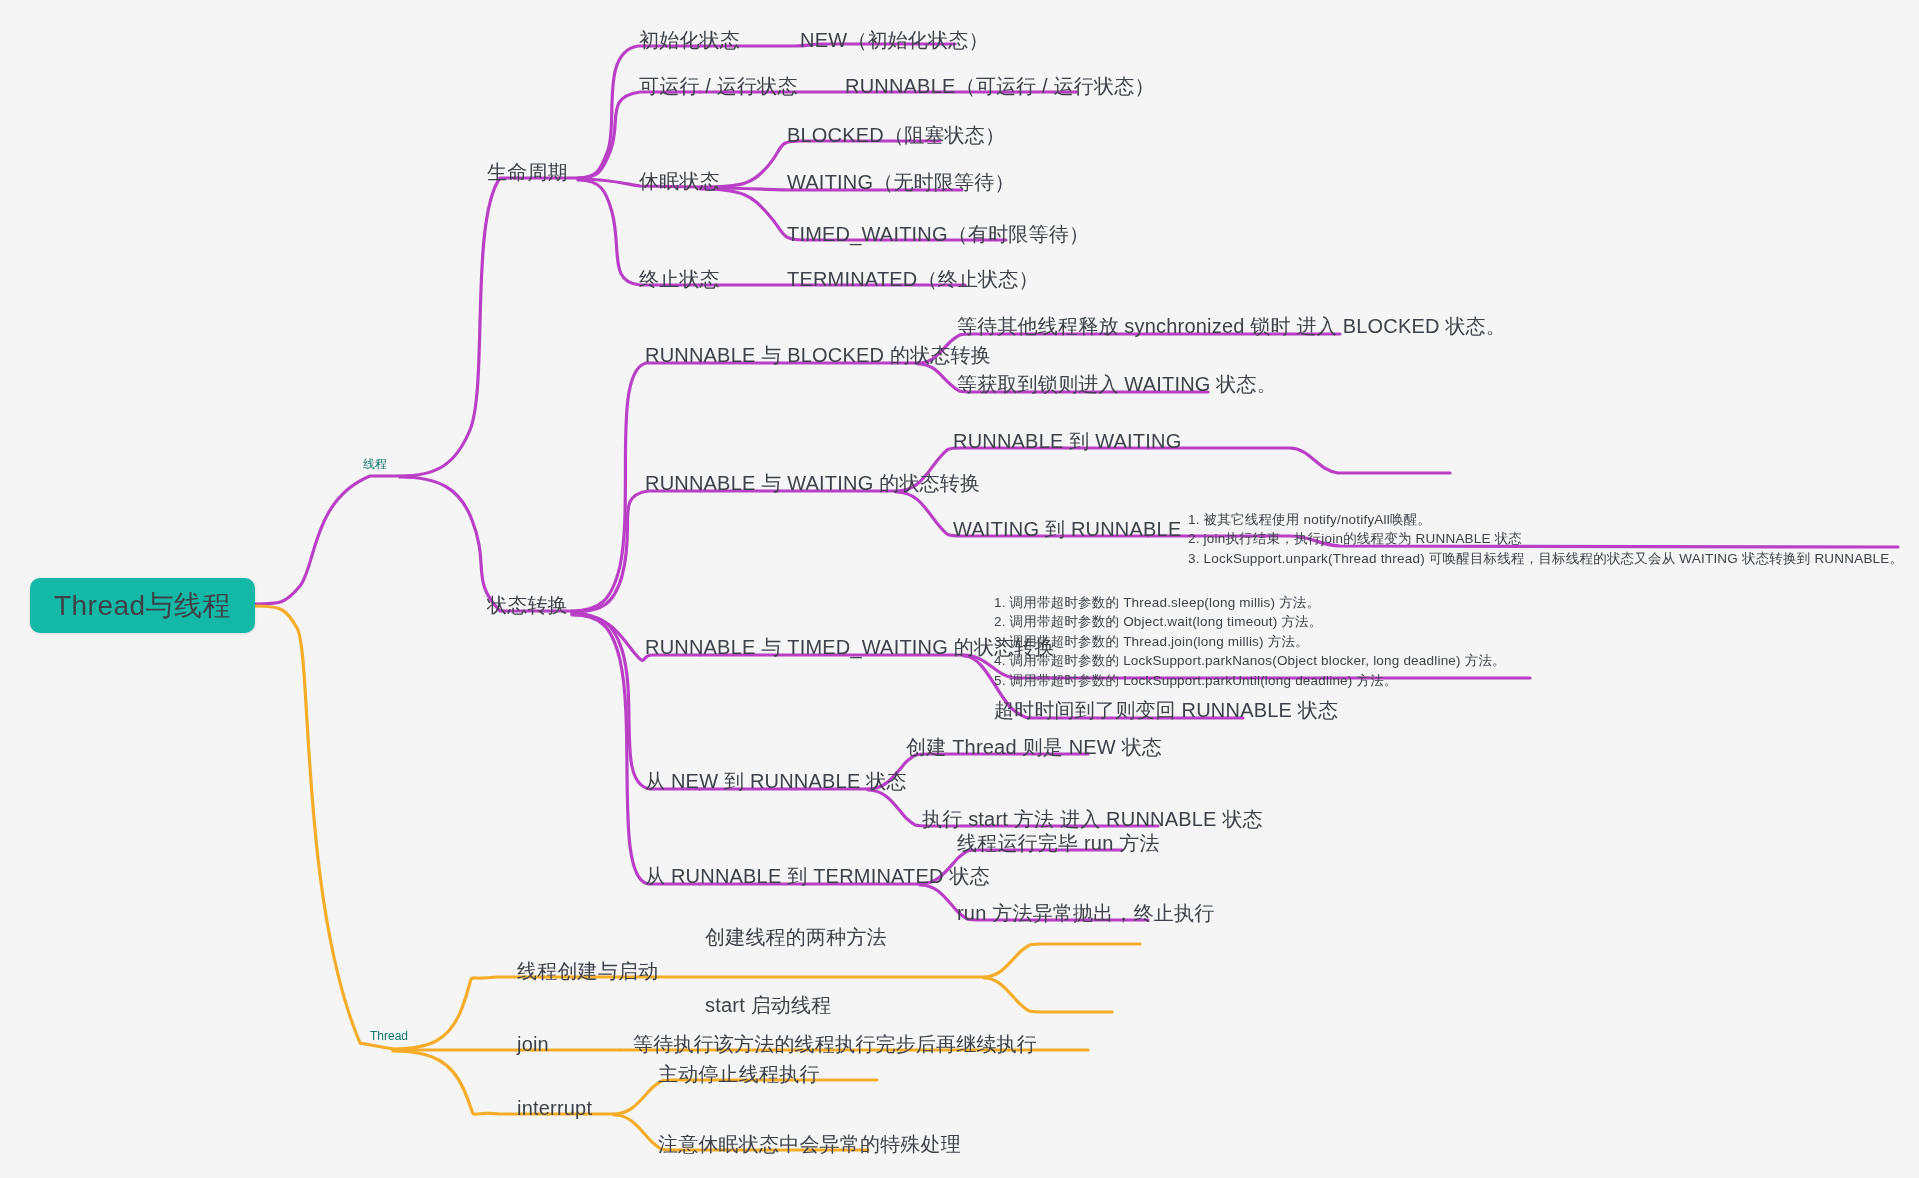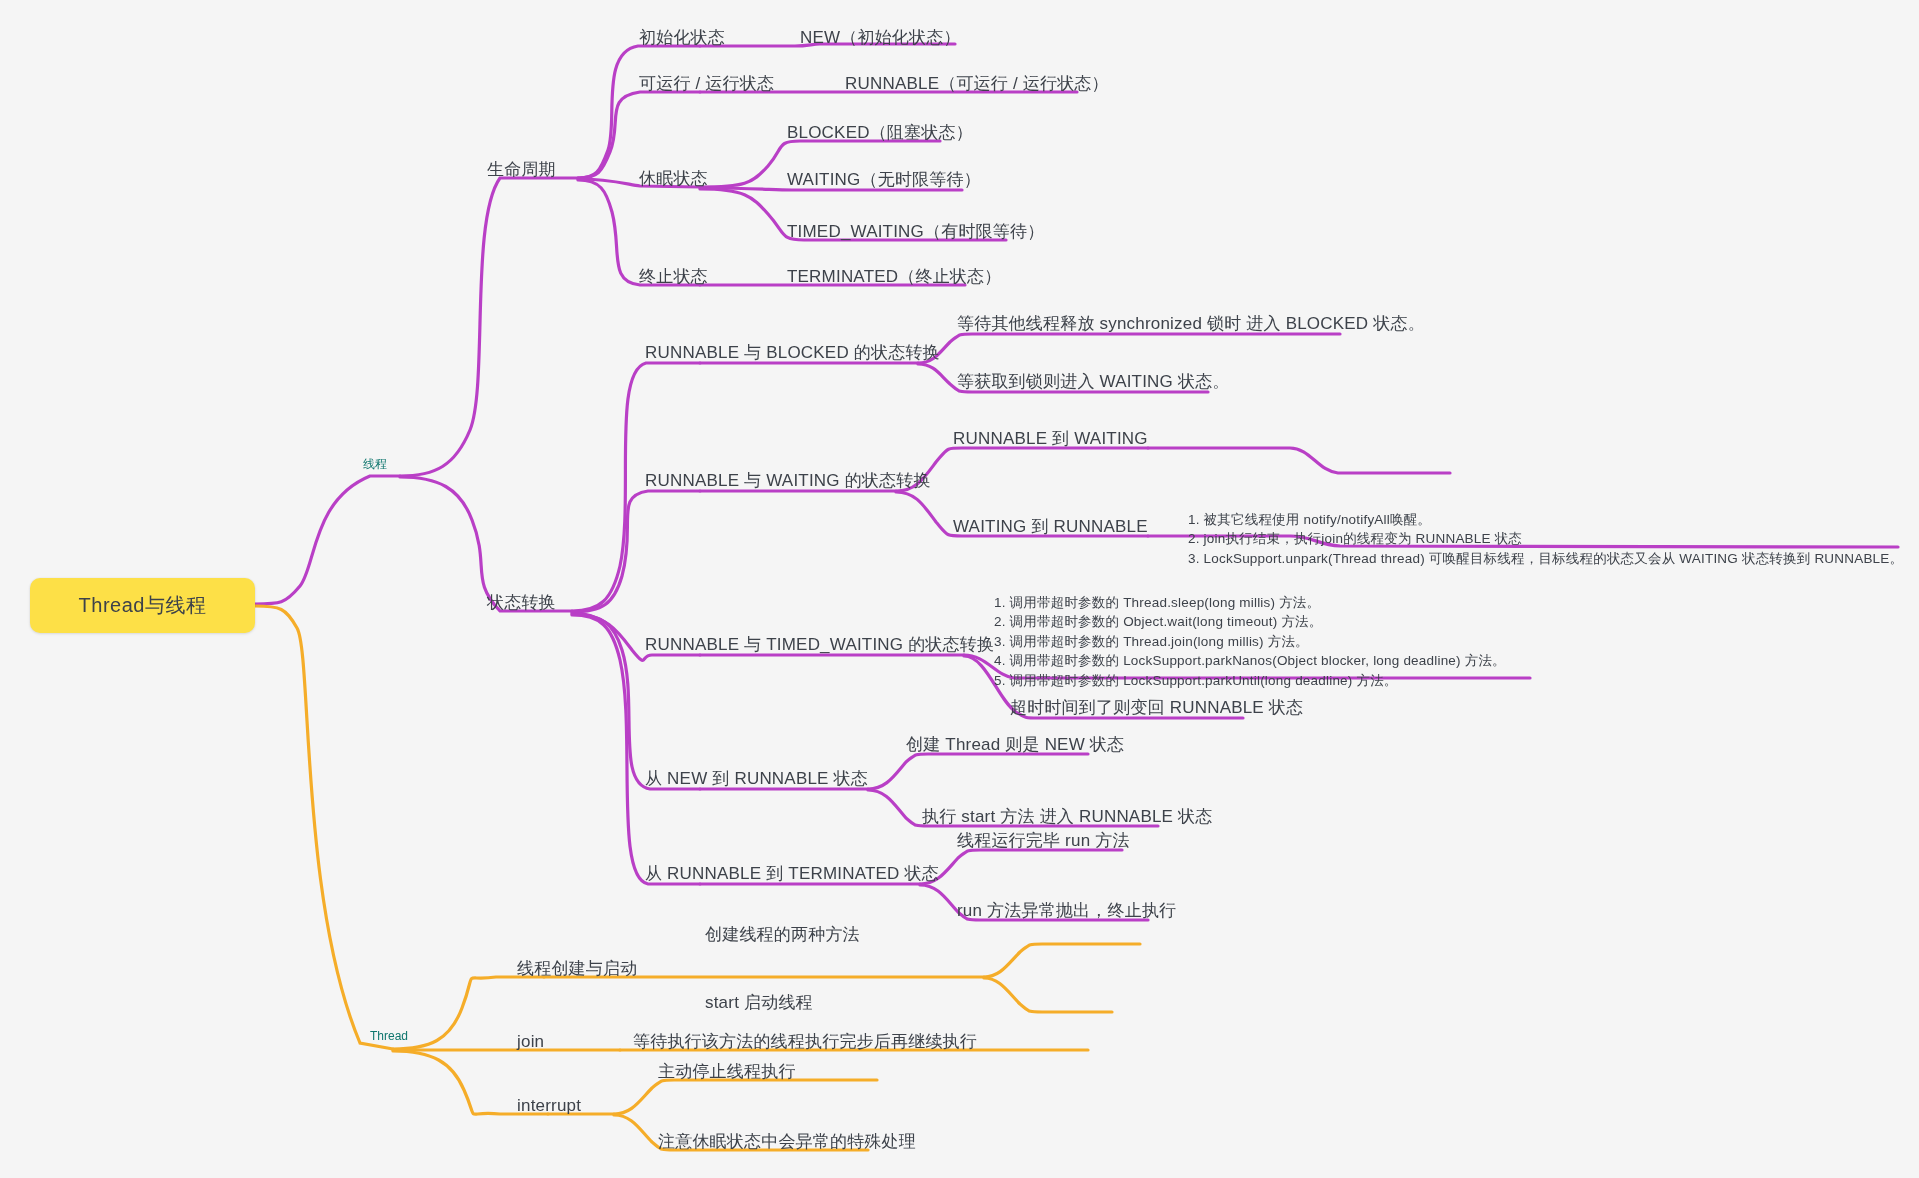--- a/index.html
+++ b/index.html
@@ -6,28 +6,28 @@
   body{
     width:1919px;height:1178px;
     background:#f5f5f5;
     font-family:"Liberation Sans","DejaVu Sans",sans-serif;
     position:relative;overflow:hidden;
     color:#3b3f46;
   }
   #canvas{position:absolute;inset:0;width:1919px;height:1178px;}
   svg#links{position:absolute;left:0;top:0;width:1919px;height:1178px;pointer-events:none;}
   .node{position:absolute;white-space:nowrap;line-height:1.45;}
-  .lbl{font-size:17px;color:#3d424a;letter-spacing:.2px;}
+  .lbl{font-size:20px;color:#3d424a;letter-spacing:.2px;}
   .lbl.xs{font-size:13.5px;}
   .multiline{white-space:pre-line;line-height:1.45;}
   .root{
-    position:absolute;background:#fde047;border-radius:10px;
+    position:absolute;background:#14b8a6;border-radius:10px;
     box-shadow:0 1px 3px rgba(0,0,0,.10),0 0 0 1px rgba(0,0,0,.015);
     display:flex;align-items:center;justify-content:center;
-    font-size:20px;color:#3d424a;letter-spacing:.5px;
+    font-size:28px;color:#3d424a;letter-spacing:.5px;
   }
   .l1{font-size:12px;color:#0f766e;}
 </style>
 </head>
 <body>
 
 <div id="canvas">
 
   <svg id="links" viewBox="0 0 1919 1178">
     <g fill="none" stroke-linecap="round" stroke-width="3.2">
@@ -184,21 +184,21 @@
 3. LockSupport.unpark(Thread thread) 可唤醒目标线程，目标线程的状态又会从 WAITING 状态转换到 RUNNABLE。</span>
   </div>
 
   <div class="node lbl xs multiline" style="left:994px;top:573px;white-space:pre-line;">
     <span>1. 调用带超时参数的 Thread.sleep(long millis) 方法。
 2. 调用带超时参数的 Object.wait(long timeout) 方法。
 3. 调用带超时参数的 Thread.join(long millis) 方法。
 4. 调用带超时参数的 LockSupport.parkNanos(Object blocker, long deadline) 方法。
 5. 调用带超时参数的 LockSupport.parkUntil(long deadline) 方法。</span>
   </div>
-  <div class="node lbl" style="left:994px;top:696px;margin-left:16px;">
+  <div class="node lbl" style="left:994px;top:696px;">
     <span>超时时间到了则变回 RUNNABLE 状态</span>
   </div>
 
   <div class="node lbl" style="left:906px;top:733px;">
     <span>创建 Thread 则是 NEW 状态</span>
   </div>
   <div class="node lbl" style="left:922px;top:805px;">
     <span>执行 start 方法 进入 RUNNABLE 状态</span>
   </div>
 

